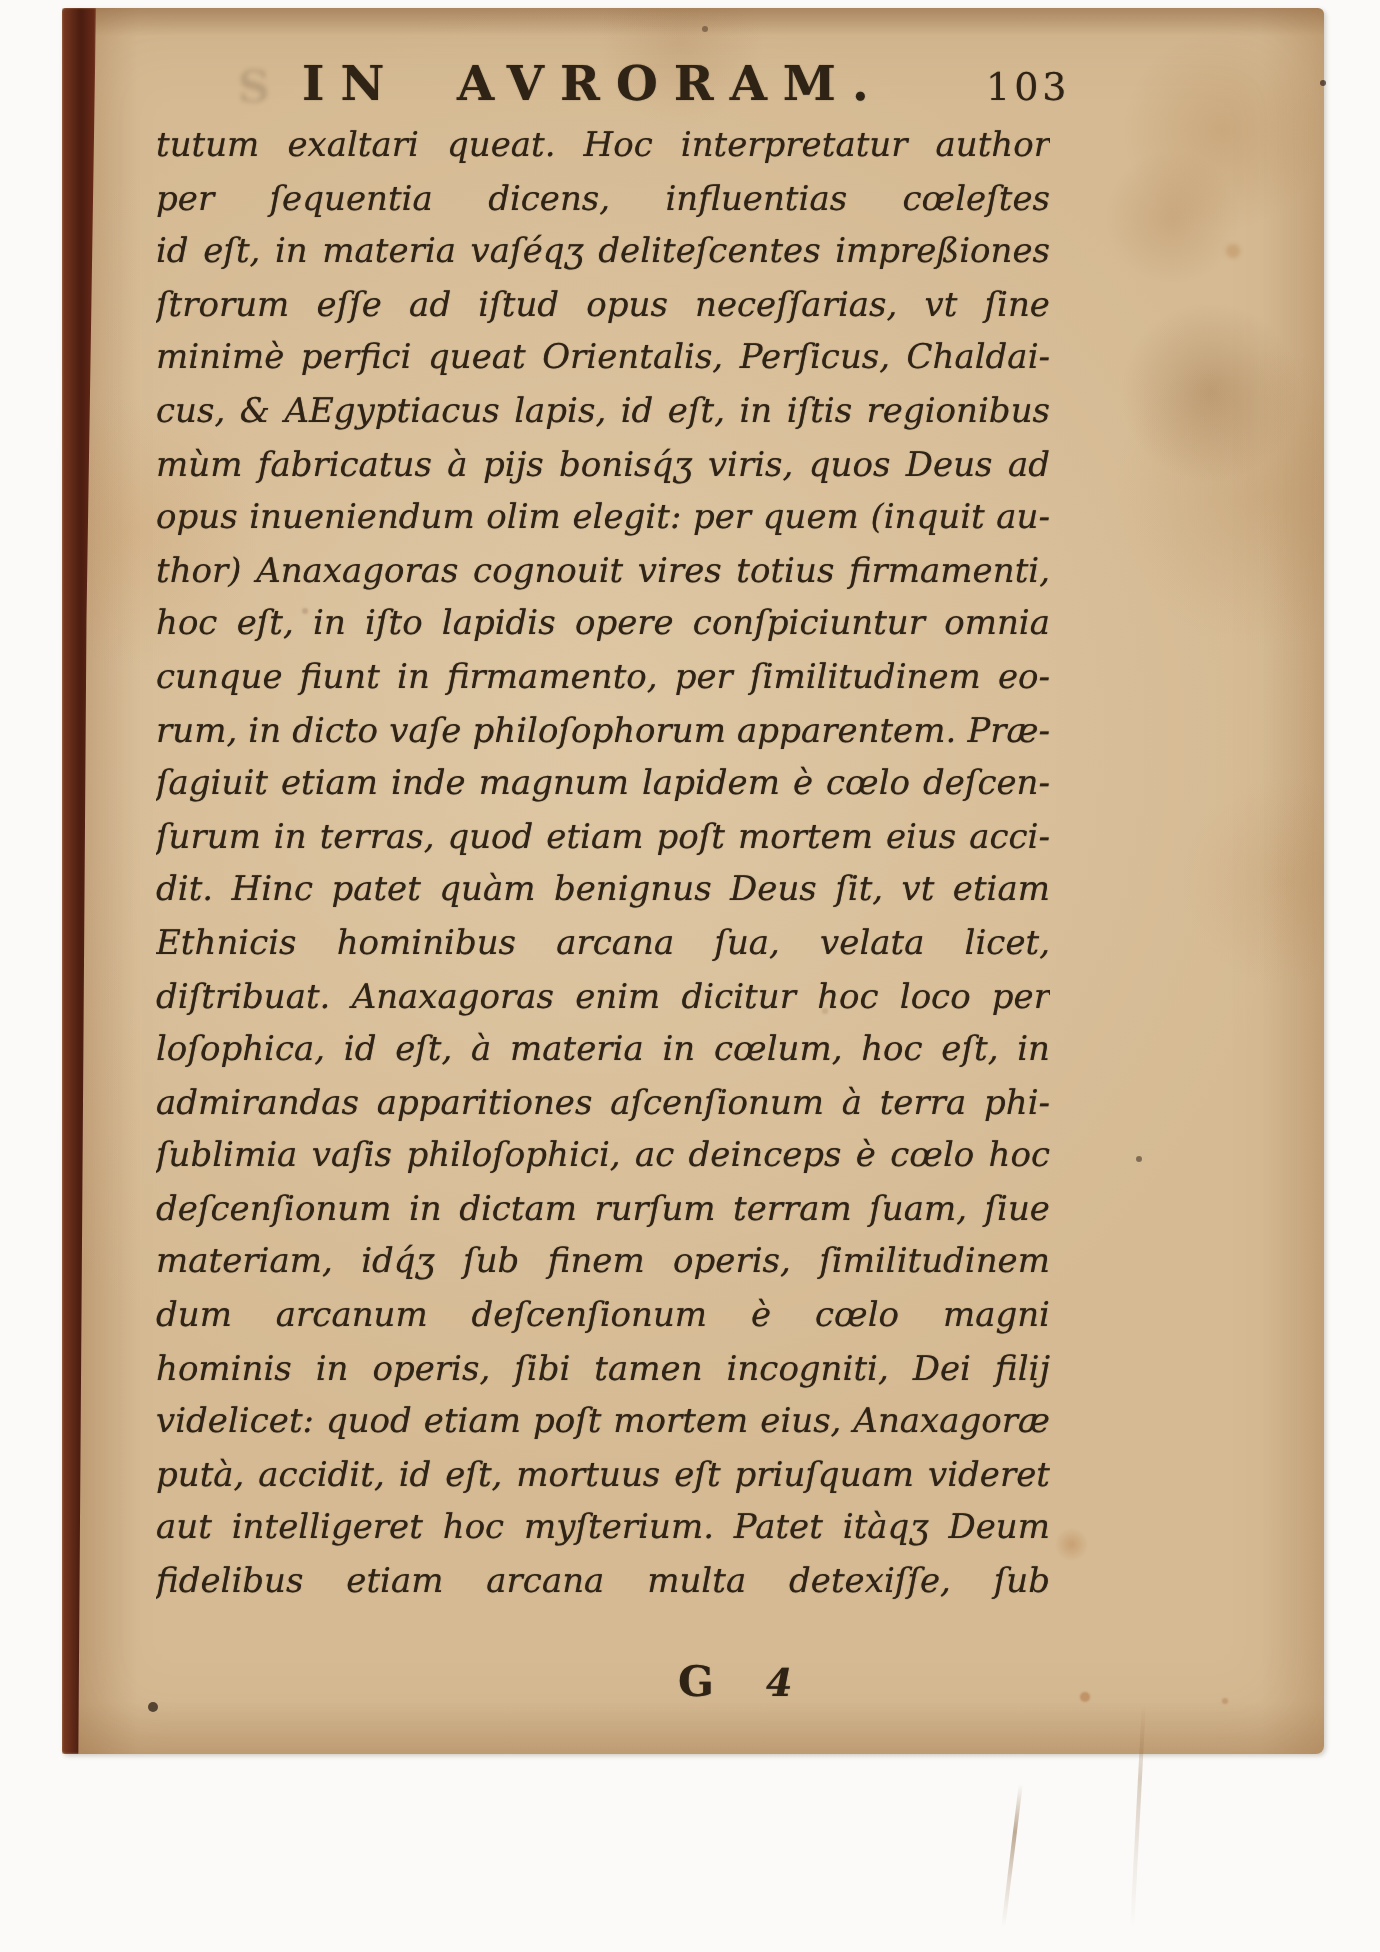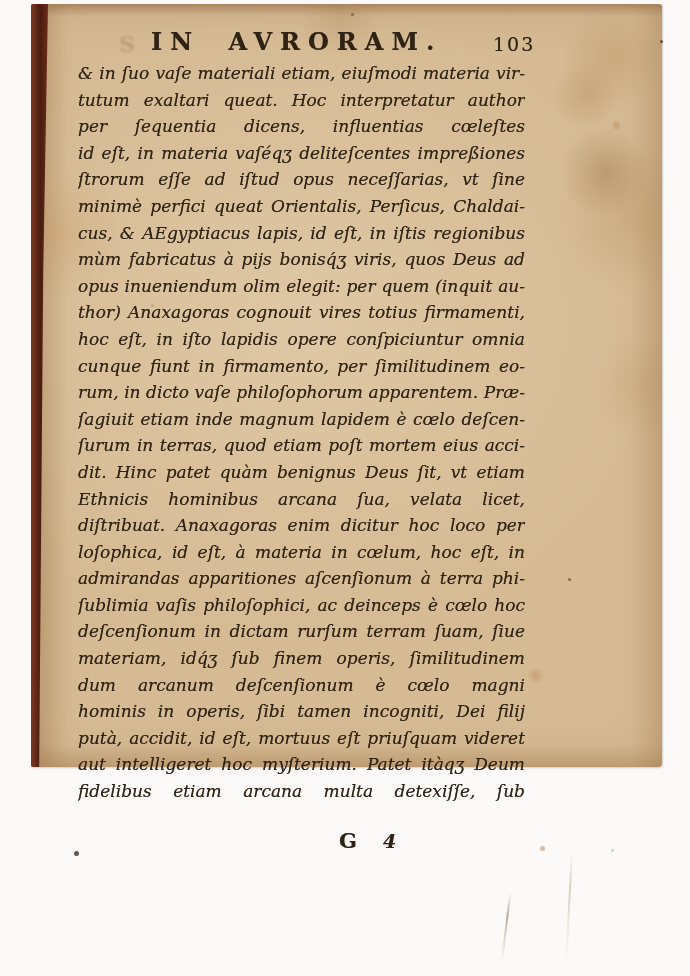--- a/index.html
+++ b/index.html
@@ -9,21 +9,21 @@
     font-family: "DejaVu Serif", serif;
   }
   .scan {
     position: absolute; inset: 0;
     width: 690px; height: 976px;
     background: var(--scan-background, #fbfaf8);
   }
   
   .page {
     position: absolute; left: 31px; top: 4px;
-    width: 631px; height: 763px;
+    width: 631px; height: 873px;
     border-radius: 2px 3px 4px 2px;
     background-color: var(--paper-base, #d5ba93);
     background-image:
       radial-gradient(circle 60px at 91% 22%, rgba(138,92,48,.30), rgba(138,92,48,0) 75%),
       radial-gradient(circle 100px at 95% 28%, rgba(165,112,60,.20), rgba(165,112,60,0) 75%),
       radial-gradient(circle 70px at 92% 7%,  rgba(168,115,62,.25), rgba(168,115,62,0) 72%),
       radial-gradient(circle 45px at 88% 12%, rgba(160,105,55,.22), rgba(160,105,55,0) 75%),
       radial-gradient(circle 55px at 49% 2%,  rgba(148,98,54,.16),  rgba(148,98,54,0) 75%),
       radial-gradient(circle 90px at 5% 30%,  rgba(190,130,72,.18), rgba(190,130,72,0) 75%),
       radial-gradient(circle 70px at 97% 50%, rgba(175,120,68,.15), rgba(175,120,68,0) 75%),
@@ -116,21 +116,20 @@
   <div class="page">
     <div class="binding-strip"></div>
 
     <div class="ghost">S</div>
 
     <div class="running-title">IN AVRORAM.</div>
 
     <div class="page-number">103</div>
 
     <div class="body-text">
-        <div class="text-line">&amp; in ſuo vaſe materiali etiam, eiuſmodi materia vir-</div>
         <div class="text-line">tutum exaltari queat. Hoc interpretatur author</div>
         <div class="text-line">per ſequentia dicens, influentias cœleſtes inuiſibiles,</div>
         <div class="text-line">id eſt, in materia vaſéqʒ deliteſcentes impreßiones a-</div>
         <div class="text-line">ſtrorum eſſe ad iſtud opus neceſſarias, vt ſine quibus</div>
         <div class="text-line">minimè perfici queat Orientalis, Perſicus, Chaldai-</div>
         <div class="text-line">cus, &amp; AEgyptiacus lapis, id eſt, in iſtis regionibus pri-</div>
         <div class="text-line">mùm fabricatus à pijs bonisq́ʒ viris, quos Deus ad hoc</div>
         <div class="text-line">opus inueniendum olim elegit: per quem (inquit au-</div>
         <div class="text-line">thor) Anaxagoras cognouit vires totius firmamenti,</div>
         <div class="text-line">hoc eſt, in iſto lapidis opere conſpiciuntur omnia quæ-</div>
@@ -141,20 +140,21 @@
         <div class="text-line">dit. Hinc patet quàm benignus Deus ſit, vt etiam</div>
         <div class="text-line">Ethnicis hominibus arcana ſua, velata licet, attamen</div>
         <div class="text-line">diſtribuat. Anaxagoras enim dicitur hoc loco per</div>
         <div class="text-line">loſophica, id eſt, à materia in cœlum, hoc eſt, in</div>
         <div class="text-line">admirandas apparitiones aſcenſionum à terra phi-</div>
         <div class="text-line">ſublimia vaſis philoſophici, ac deinceps è cœlo hoc</div>
         <div class="text-line">deſcenſionum in dictam rurſum terram ſuam, ſiue</div>
         <div class="text-line">materiam, idq́ʒ ſub finem operis, ſimilitudinem miran-</div>
         <div class="text-line">dum arcanum deſcenſionum è cœlo magni cuiuſdam</div>
         <div class="text-line">hominis in operis, ſibi tamen incogniti, Dei filij</div>
+        <div class="text-line">videlicet: quod etiam poſt mortem eius, Anaxagoræ</div>
         <div class="text-line">putà, accidit, id eſt, mortuus eſt priuſquam videret</div>
         <div class="text-line">aut intelligeret hoc myſterium. Patet itàqʒ Deum in-</div>
         <div class="text-line">fidelibus etiam arcana multa detexiſſe, ſub vmbrarum</div>
       </div>
 
     <div class="footer">
       <span class="sig-g">G</span>
       <span class="sig-4">4</span>
     </div>
 

